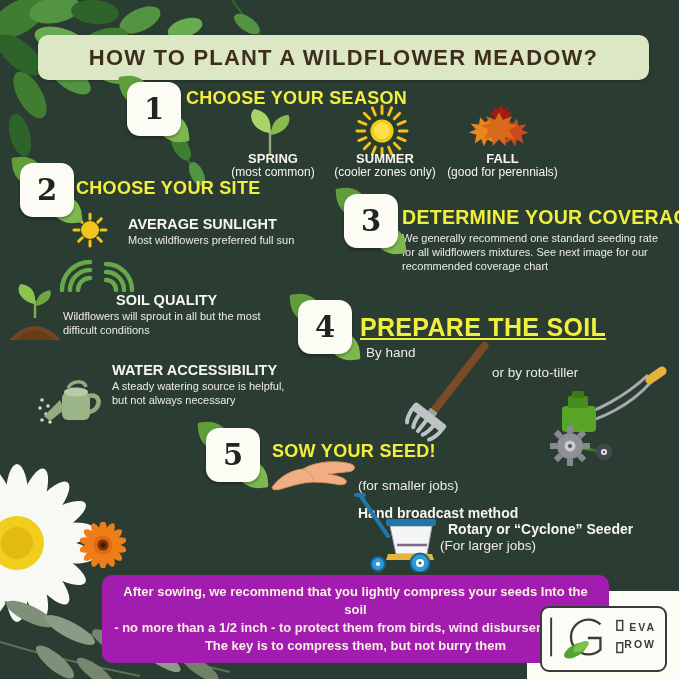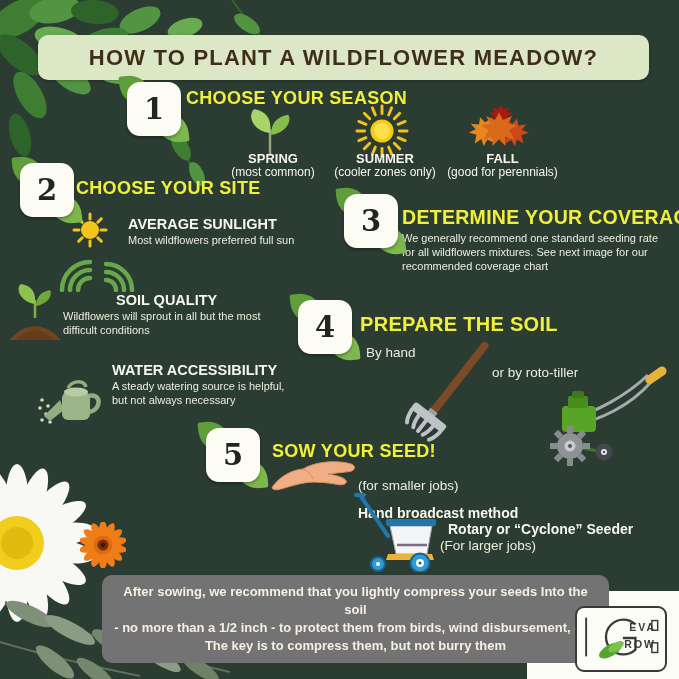--- a/index.html
+++ b/index.html
@@ -20,29 +20,29 @@
          align-items:center;justify-content:center;font-family:"DejaVu Serif",serif;
          font-weight:bold;font-size:29px;color:#20251f;box-shadow:0 2px 3px rgba(0,0,0,.3);}
   .h-step{color:#f0ef3e;font-weight:bold;letter-spacing:.3px;z-index:2;white-space:nowrap;}
   .sub-t{font-weight:bold;color:#f7f6ee;font-size:14.5px;white-space:nowrap;}
   .body-t{color:#edecdf;font-size:11px;line-height:1.26;}
   .season{text-align:center;color:#f7f6ee;}
   .season .nm{font-weight:bold;font-size:13px;display:block;}
   .season .nt{font-size:12px;line-height:1.15;display:block;}
   .lbl{color:#edecdf;font-size:13.5px;white-space:nowrap;}
   
-  .banner{left:102px;top:575px;width:507px;min-height:71px;background:#737373;border-radius:10px;
+  .banner{left:102px;top:575px;width:507px;min-height:71px;background:#a21caf;border-radius:10px;
           z-index:3;display:flex;flex-direction:column;justify-content:center;
           padding:8px 10px;box-sizing:border-box;text-align:center;}
   .banner div{color:#f7efe2;font-weight:bold;font-size:13px;line-height:1.38;}
   
   .corner{right:0;bottom:0;width:152px;height:88px;background:#fcfcf7;
           border-top-left-radius:80px 68px;z-index:2;}
   .logo-box{right:12px;bottom:7px;width:88px;height:62px;border:2px solid #3a3a38;
-            border-radius:9px;z-index:4;background:#fcfcf7;}
+            border-radius:9px;z-index:4;background:#fcfcf7;padding-left:35px;}
   .logo-text{position:absolute;color:#3a3a38;font-weight:bold;font-size:10.5px;letter-spacing:2px;}
   .lg1{right:9px;top:13px;}
   .lg2{right:9px;top:30px;}
   svg{display:block;}
 </style>
 </head>
 <body>
 
 <div id="stage">
 
@@ -187,21 +187,21 @@
     <path d="M30,24 C42,22 47,13 44,8 C34,10 30,16 30,24 Z" fill="#6ea83e"></path>
   </svg>
   <div class="abs sub-t" style="left:68px;top:292px;margin-left:48px;">SOIL QUALITY</div>
   <div class="abs body-t" style="left:63px;top:310px;width:205px;">Wildflowers will sprout in all but the most difficult conditions</div>
 
   <div class="abs badge" style="left:298px;top:300px;">
     <span class="bleaf tl"></span>
     <span class="bleaf br"></span>
     <span class="bcard">4</span>
   </div>
-  <div class="abs h-step" style="left:360px;top:313px;font-size:20px;">PREPARE THE SOIL</div>
+  <div class="abs h-step" style="left:360px;top:313px;font-size:25px;text-decoration:underline;">PREPARE THE SOIL</div>
   <div class="abs lbl" style="left:366px;top:345px;">By hand</div>
   <svg class="abs" style="left:392px;top:333px" width="100" height="112" viewBox="0 0 100 112">
     <g transform="translate(26,98) rotate(38)">
       <line x1="0" y1="-108" x2="0" y2="-20" stroke="#7b4a26" stroke-width="8" stroke-linecap="round"></line>
       <line x1="0" y1="-26" x2="0" y2="-18" stroke="#9aa0a6" stroke-width="9"></line>
       <rect x="-20" y="-22" width="40" height="9" rx="3" fill="#bfc3c8"></rect>
       <g stroke="#bfc3c8" stroke-width="4" fill="none" stroke-linecap="round">
         <path d="M-18,-13 q1,9 4,13"></path>
           <path d="M-9,-13 q0.5,9 3,13"></path>
           <path d="M0,-13 v13"></path>

